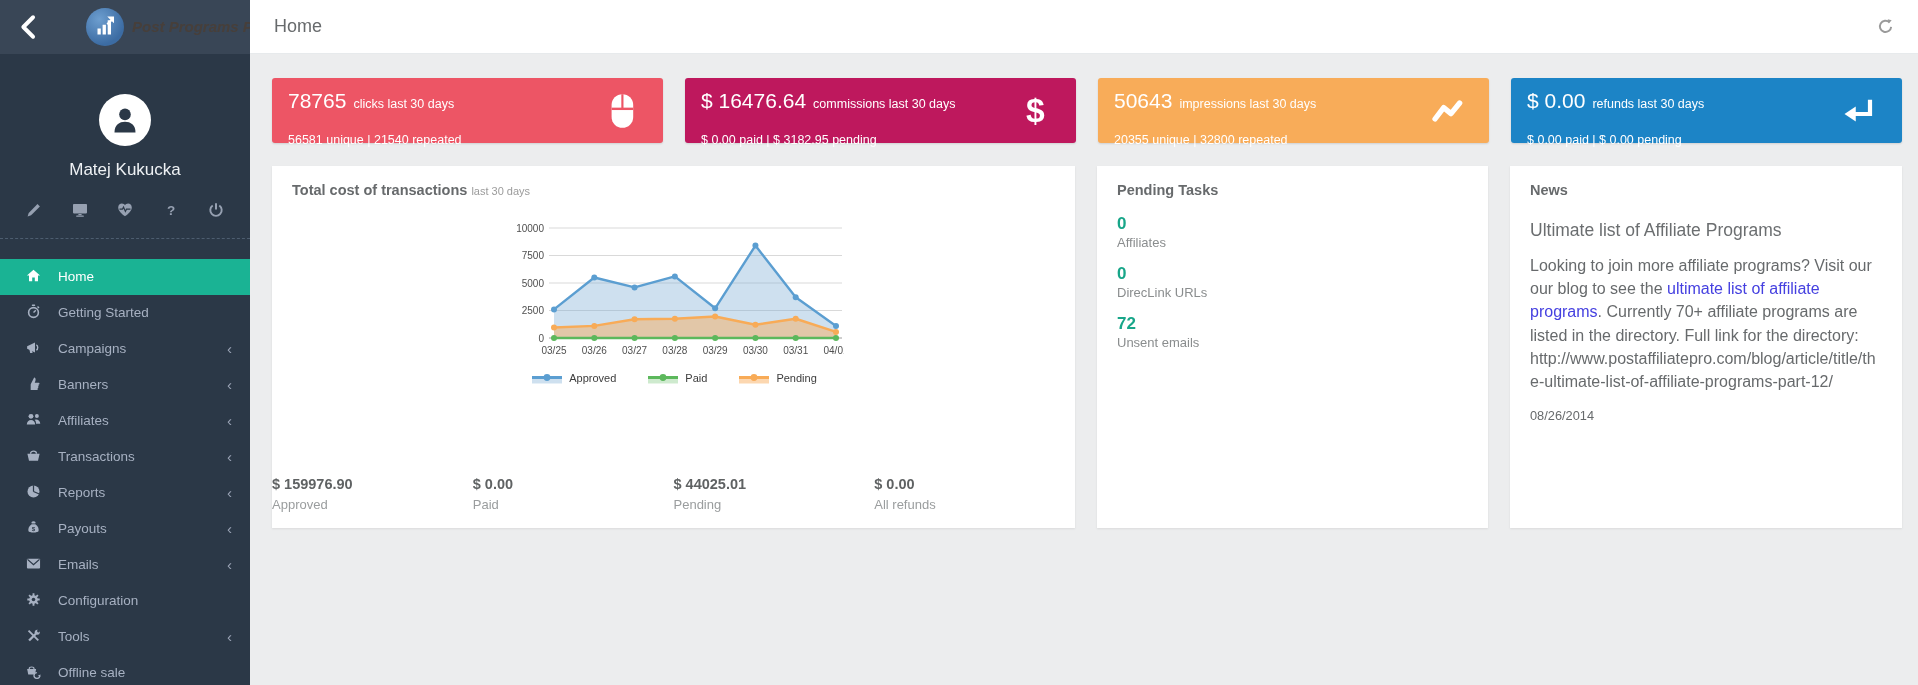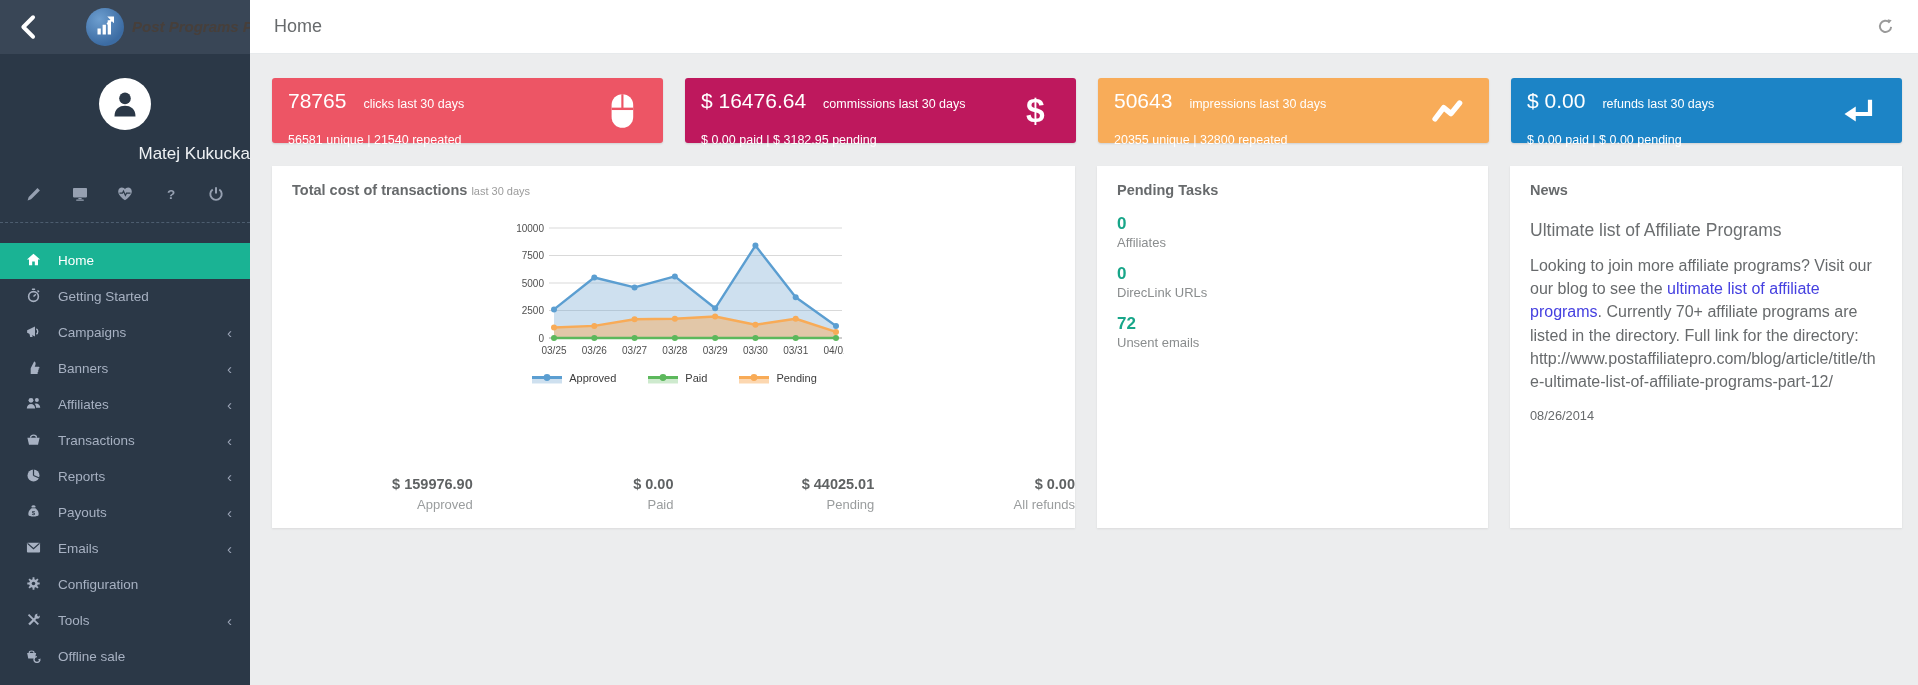--- a/index.html
+++ b/index.html
@@ -9,21 +9,21 @@
   
   .sidebar { width:250px; min-width:250px; height:100%; background:#2b3847; color:#a7b1c2; position:relative; }
   .sidebar-top { height:54px; background:#394656; position:relative; overflow:hidden; }
   .back-btn { position:absolute; left:16px; top:14px; width:26px; height:26px; color:#fff; cursor:pointer; }
   .back-btn svg { width:26px; height:26px; }
   .logo { position:absolute; left:86px; top:8px; width:38px; height:38px; border-radius:50%;
           background:radial-gradient(circle at 35% 30%, #6d9ecf, #3c6ca3 70%); display:flex; align-items:center; justify-content:center; }
   .logo svg { width:24px; height:24px; }
   .brand { position:absolute; left:132px; top:0; line-height:54px; font-size:15px; font-style:italic; font-weight:bold;
            color:#473f3a; white-space:nowrap; }
-  .profile { text-align:right; padding-top:24px; }
+  .profile { text-align:center; padding-top:40px; }
   .avatar { width:52px; height:52px; border-radius:50%; background:#fff; margin:0 auto; display:flex; align-items:center; justify-content:center; }
   .avatar svg { width:30px; height:30px; color:#2b3847; }
   .user-name { margin-top:14px; font-size:17px; color:#eef1f4; }
   .quick-icons { margin-top:22px; display:flex; justify-content:space-between; padding:0 26px; }
   .quick-icons span { width:16px; height:16px; color:#96a0b1; cursor:pointer; }
   .quick-icons svg { width:16px; height:16px; }
   .divider { margin-top:20px; border-bottom:1px dashed #4d5d6f; }
   .menu { margin-top:20px; }
   .menu-item { position:relative; height:36px; line-height:36px; padding-left:26px; font-size:13.5px; color:#a7b1c2; cursor:pointer; white-space:nowrap; }
   .menu-item.active { background:#1ab394; color:#ffffff; }
@@ -36,37 +36,37 @@
   .topbar { height:54px; background:#fff; border-bottom:1px solid #e7eaec; display:flex; align-items:center; padding:0 24px; }
   .page-title { font-size:18px; font-weight:400; color:#676a6c; }
   .refresh { margin-left:auto; width:17px; height:17px; color:#9a9a9a; cursor:pointer; }
   .refresh svg { width:17px; height:17px; }
   .content { padding:24px 16px 0 22px; flex:1; }
 
   
   .stat-row { display:flex; gap:22px; }
   .stat-card { flex:1; height:65px; border-radius:3px; color:#fff; padding:11px 16px; position:relative; cursor:pointer; box-shadow:0 1px 2px rgba(0,0,0,0.12); }
   .sc-value { font-size:21px; font-weight:400; }
-  .sc-label { font-size:12.5px; margin-left:17px; }
+  .sc-label { font-size:12.5px; margin-left:7px; }
   .sc-sub { font-size:12.5px; margin-top:20px; }
   .sc-icon { position:absolute; right:26px; top:50%; transform:translateY(-50%); color:#fff; }
   .sc-icon svg { height:36px; width:auto; display:block; }
 
   
   .panel-row { display:flex; gap:22px; margin-top:23px; }
   .panel { background:#fff; height:362px; box-shadow:0 1px 2px rgba(0,0,0,0.08); padding:16px 20px; }
   .panel-title { font-size:14.5px; font-weight:bold; color:#676a6c; }
   .title-suffix { font-size:11px; font-weight:normal; color:#9b9b9b; margin-left:4px; }
   .chart-panel { width:803px; min-width:803px; position:relative; }
   .chart-wrap { width:360px; margin:22px auto 0; text-align:center; }
   .legend { display:flex; justify-content:center; gap:30px; margin-top:2px; }
   .legend-item { display:flex; align-items:center; gap:5px; font-size:11px; color:#3c3c3c; }
   .legend-item svg { width:34px; height:13px; }
   .totals { position:absolute; left:0; right:0; bottom:16px; display:flex; }
-  .total-col { flex:1; text-align:right; }
+  .total-col { flex:1; text-align:left; }
   .total-value { font-size:14.5px; font-weight:bold; color:#5f6263; }
   .total-label { font-size:13px; color:#9a9d9e; margin-top:5px; }
   .tasks-panel { width:391px; min-width:391px; }
   .task { margin-top:12px; }
   .task:first-of-type { margin-top:16px; }
   .task-count { font-size:17px; font-weight:bold; line-height:20px; }
   .task-label { font-size:13px; color:#8a8d8e; line-height:18px; }
   .news-panel { flex:1; }
   .news-article-title { margin-top:22px; font-size:17.5px; color:#6b6e70; font-weight:400; }
   .news-body { margin-top:13px; font-size:16px; line-height:1.45; color:#676a6c; word-break:break-word; }

